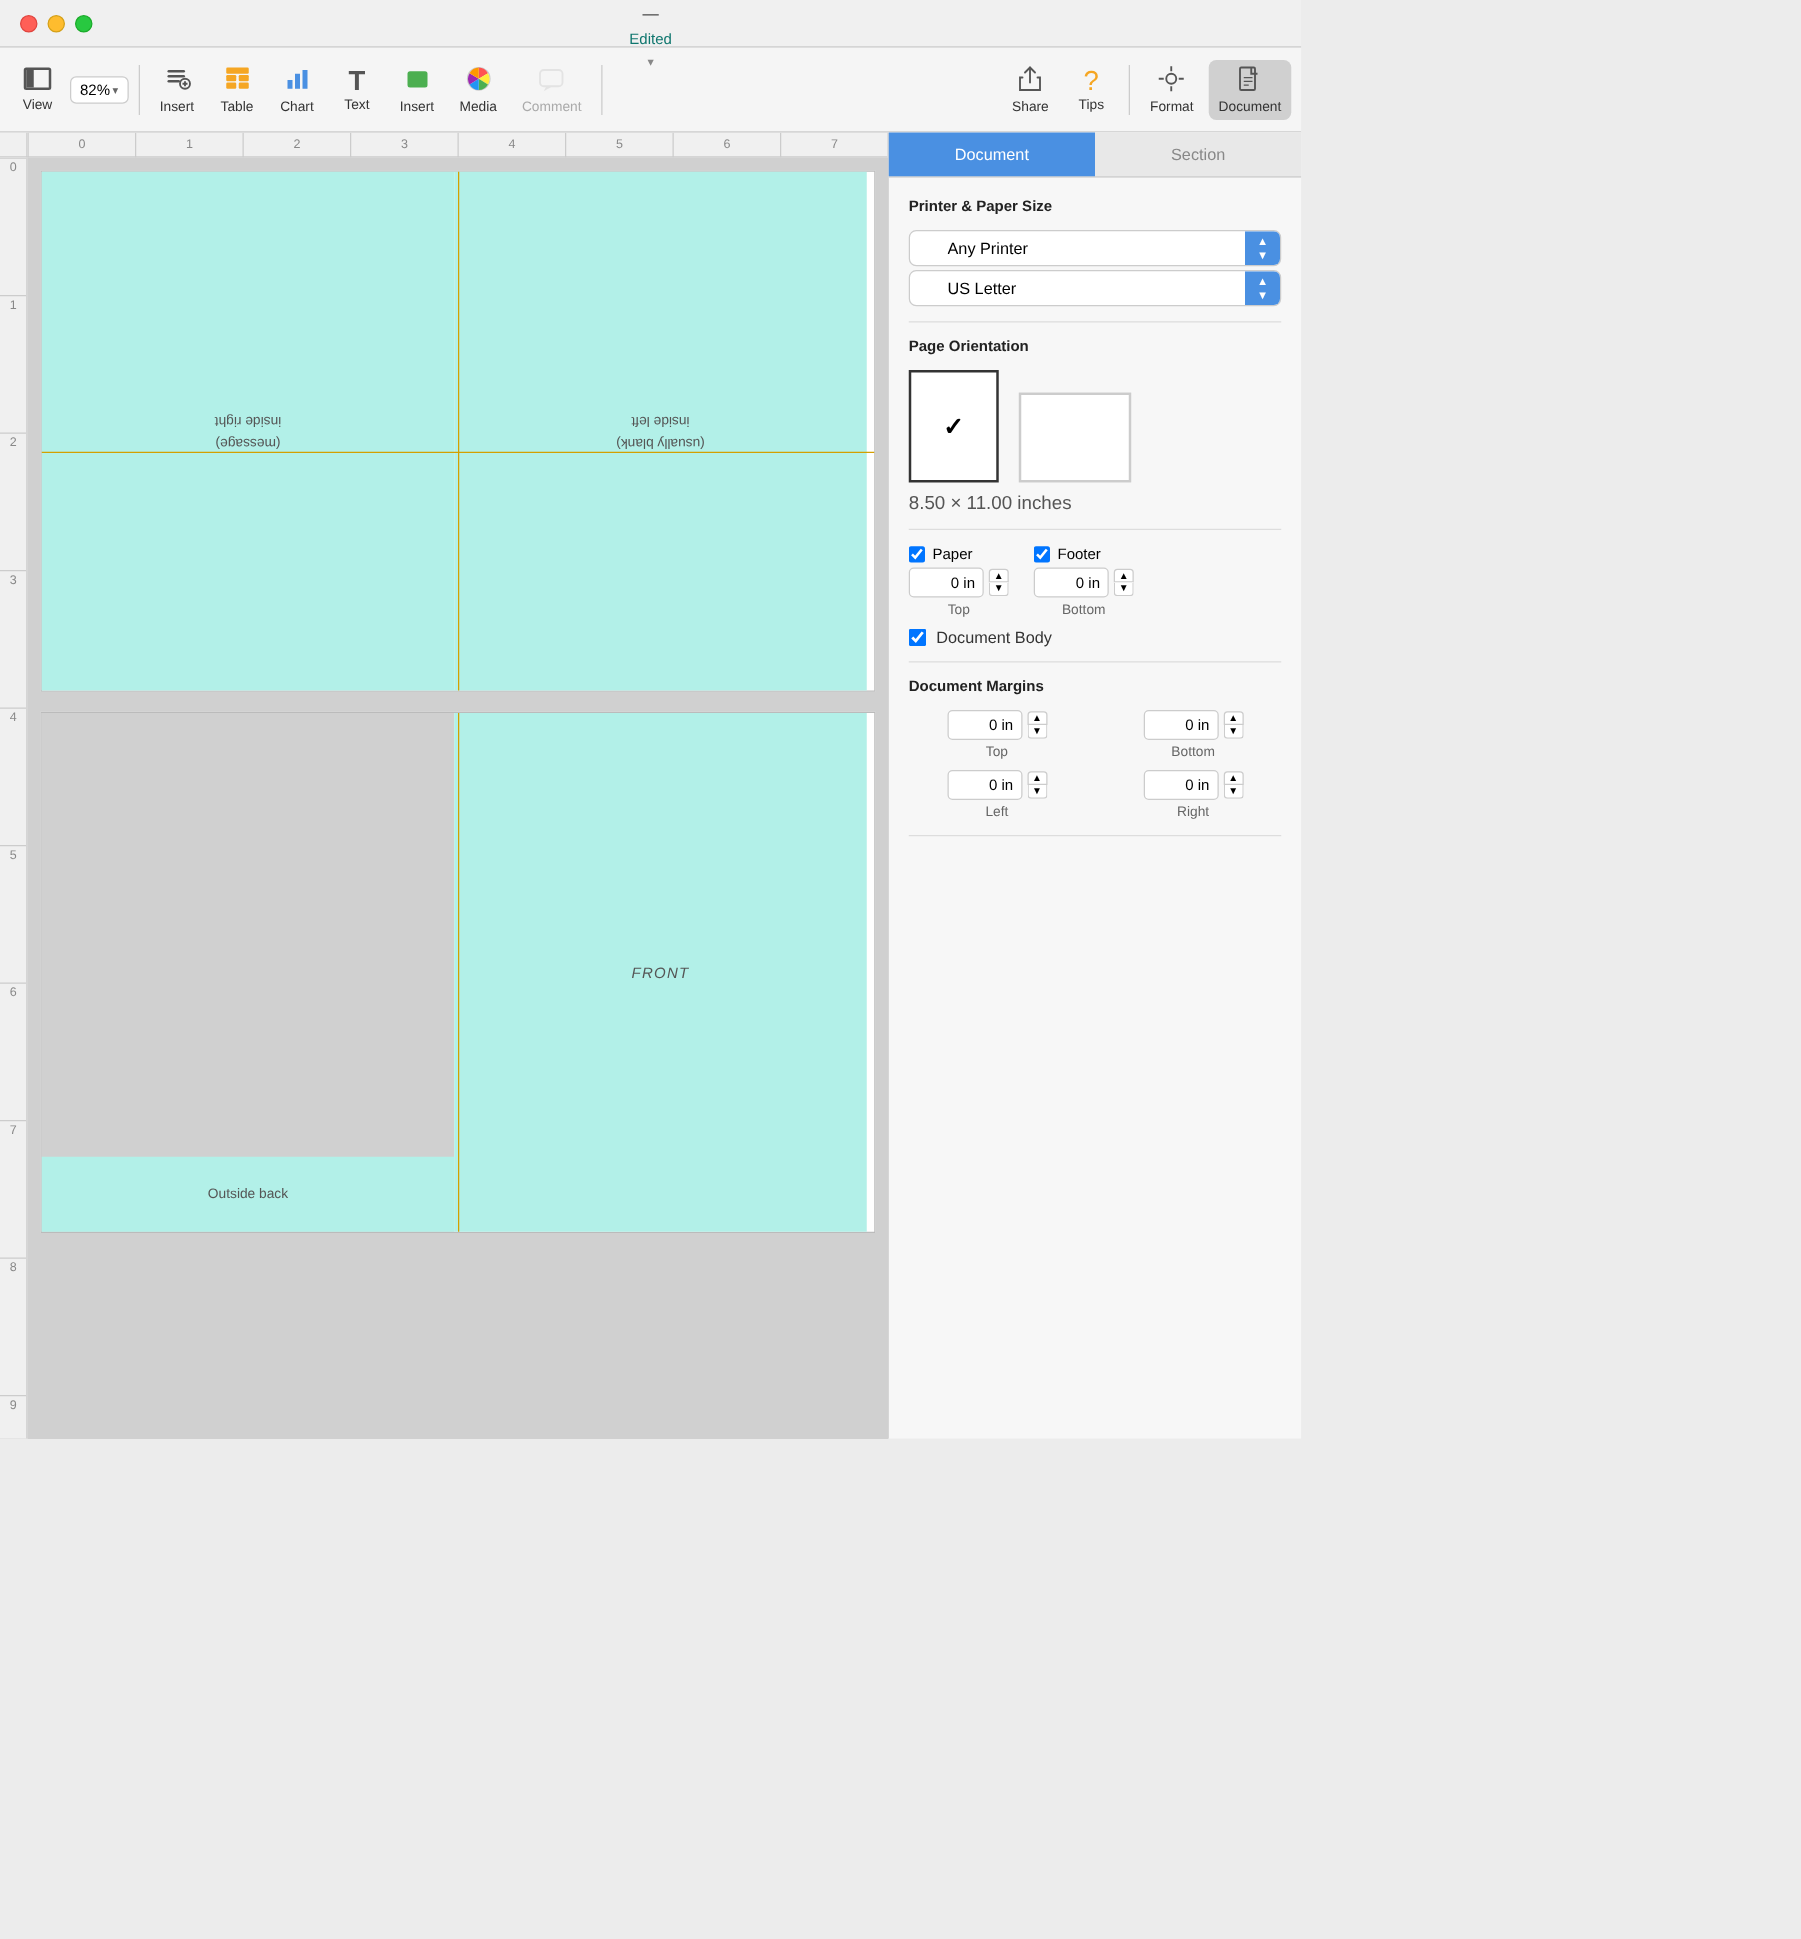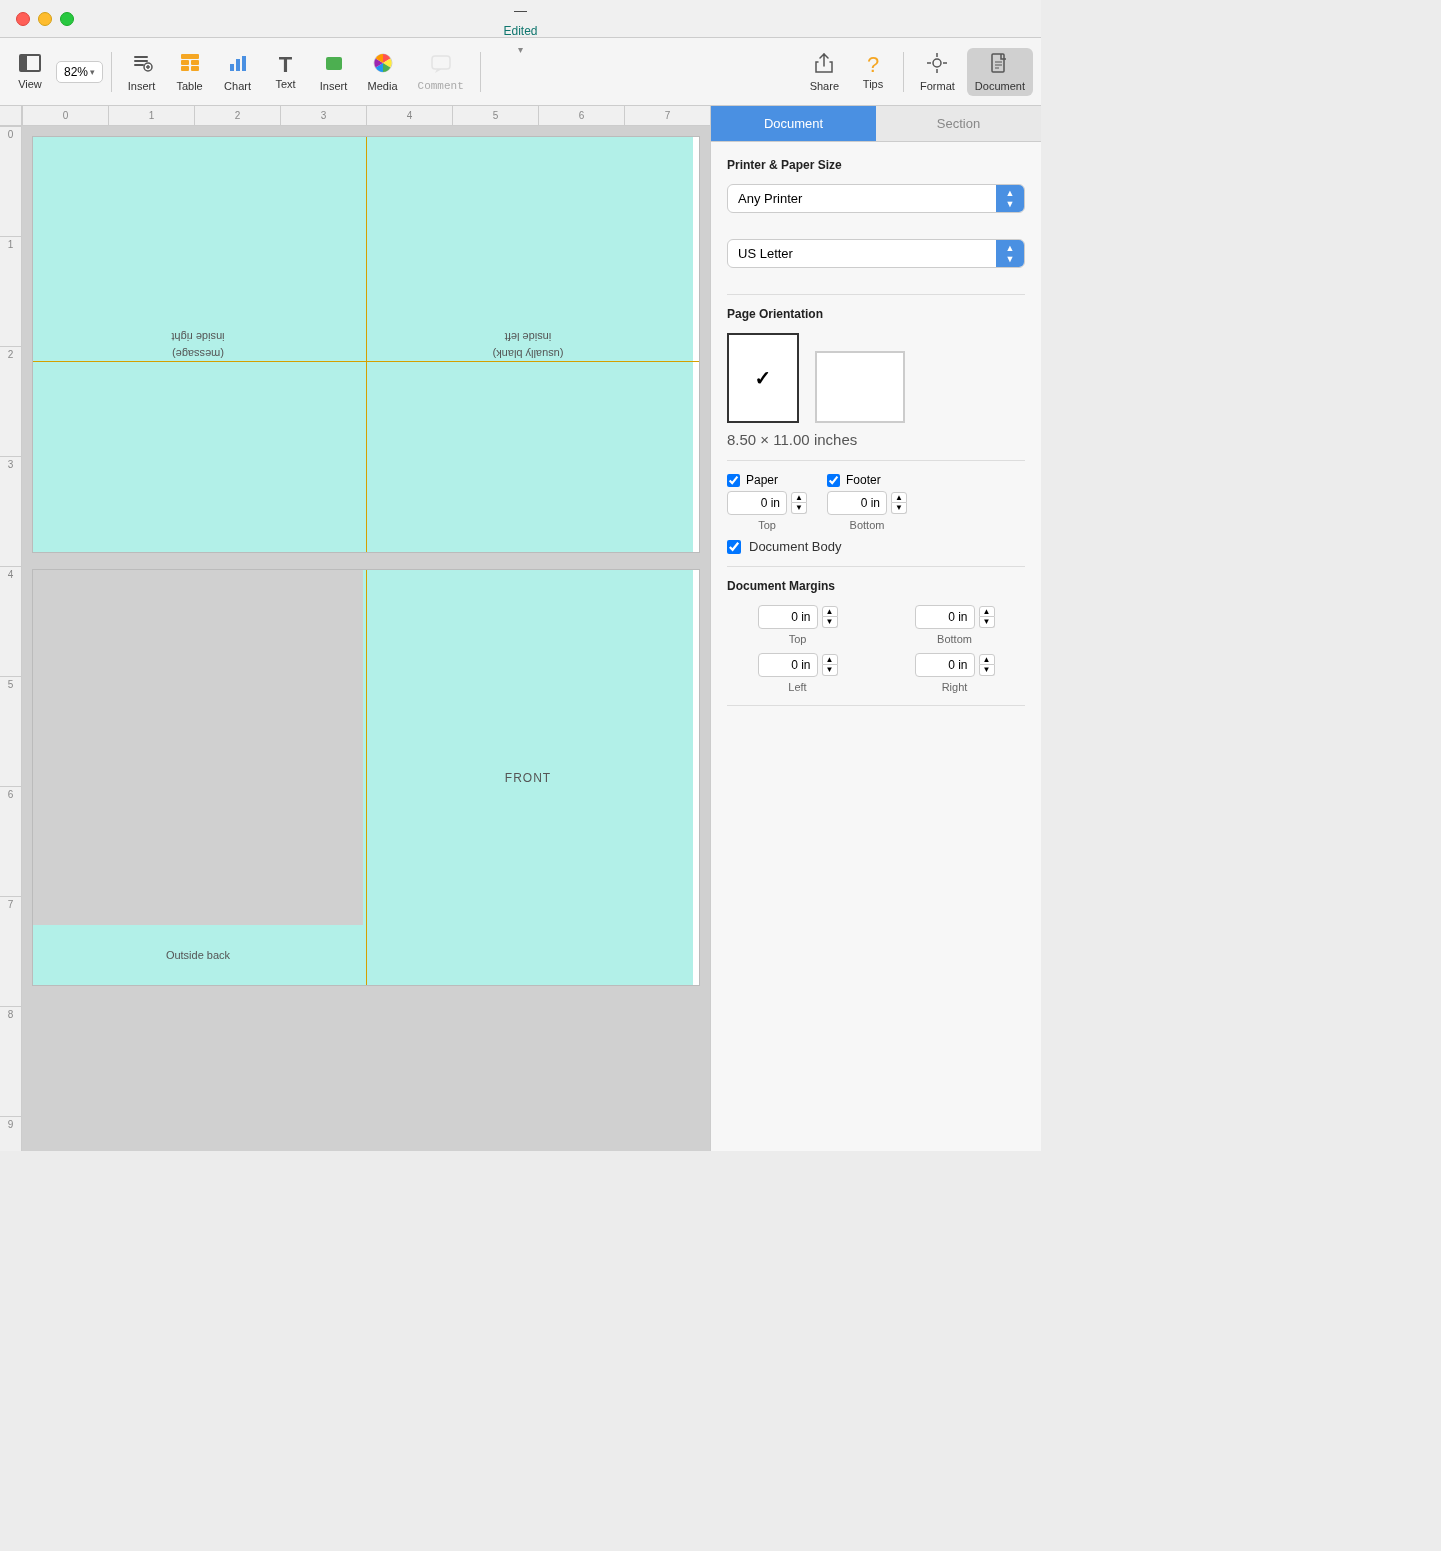--- a/index.html
+++ b/index.html
@@ -43,21 +43,21 @@
       border-radius: 6px;
       cursor: pointer;
       min-width: 44px;
       gap: 2px;
       border: none;
       background: transparent;
     }
     .toolbar-btn.active { background: #d0d0d0; }
     .toolbar-btn .icon { font-size: 22px; line-height: 1; }
     .toolbar-btn .label { font-size: 11px; color: #333; }
-    .toolbar-btn.disabled .label { color: #aaa; font-family: Liberation Mono, monospace; }
+    .toolbar-btn.disabled .label { color: #aaa; }
     .toolbar-btn.disabled .icon { opacity: 0.4; }
     .toolbar-divider { width: 1px; height: 40px; background: #ccc; margin: 0 4px; }
     .toolbar-spacer { flex: 1; }
 
     .zoom-btn {
       display: flex;
       align-items: center;
       gap: 2px;
       border: 1px solid #ccc;
       border-radius: 5px;
@@ -119,22 +119,23 @@
 
     .panel-body { padding: 16px; overflow-y: auto; flex: 1; }
 
     .section-title { font-size: 12px; font-weight: 600; color: #222; margin-bottom: 12px; }
 
     .select-with-btn {
       display: flex;
       border: 1px solid #ccc;
       border-radius: 6px;
       overflow: hidden;
-      margin-bottom: 26px;
+      margin-bottom: 3px;
       background: white;
+      padding-left: 20px;
     }
     .select-with-btn select { flex: 1; border: none; padding: 6px 10px; font-size: 13px; appearance: none; -webkit-appearance: none; background: transparent; cursor: pointer; }
     .select-btn-blue { background: #4a90e2; border: none; width: 28px; display: flex; flex-direction: column; align-items: center; justify-content: center; cursor: pointer; color: white; font-size: 9px; gap: 1px; flex-shrink: 0; }
     .orientation-options { display: flex; gap: 16px; align-items: flex-end; margin-bottom: 8px; }
     .orientation-option { display: flex; flex-direction: column; align-items: center; gap: 6px; cursor: pointer; }
     .orientation-box {
       border: 2px solid #ccc;
       background: white;
       display: flex;
       align-items: center;
@@ -395,21 +396,21 @@
 
           <div style="position:absolute; left: 50%; top:0; bottom:0; border-left: 1px solid #d4a000; z-index:2;"></div>
 
           <div style="width: 330px; height: 415px; background: #d0d0d0; position:relative;">
 
             <div style="position:absolute; bottom:0; left:0; right:0; height:60px; background:#b2f0e8; display:flex; align-items:center; justify-content:center;">
               <span style="font-size:11px; color:#555;">Outside back</span>
             </div>
           </div>
 
-          <div style="width: 330px; height: 415px; background: #b2f0e8; position:relative;">
+          <div style="width: 330px; height: 415px; background: #b2f0e8; position:relative;font-style:italic;">
             <div style="position:absolute; top:50%; left:50%; transform: translate(-50%,-50%); font-size:12px; color:#555; font-weight:500; letter-spacing:1px;">
               <span>FRONT</span>
             </div>
           </div>
         </div>
 
         <div style="height: 160px; background: #d0d0d0;"></div>
 
       </div>
     </div>

